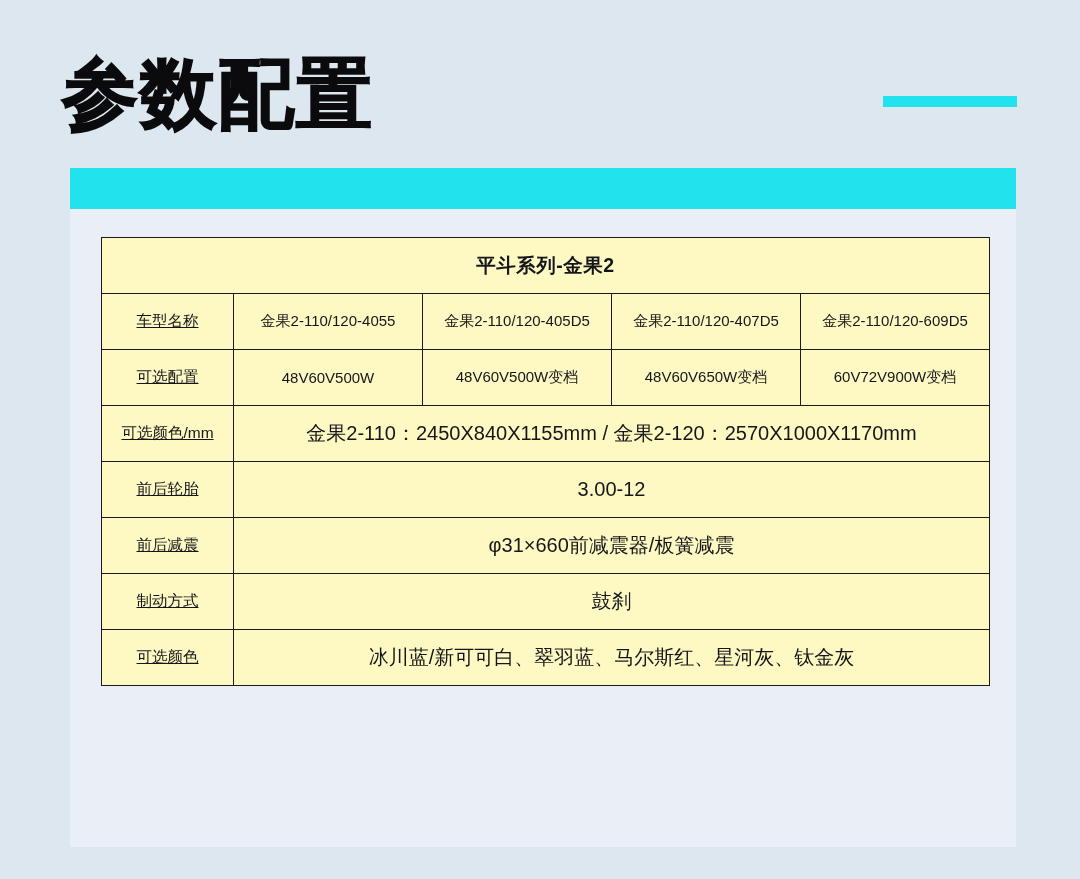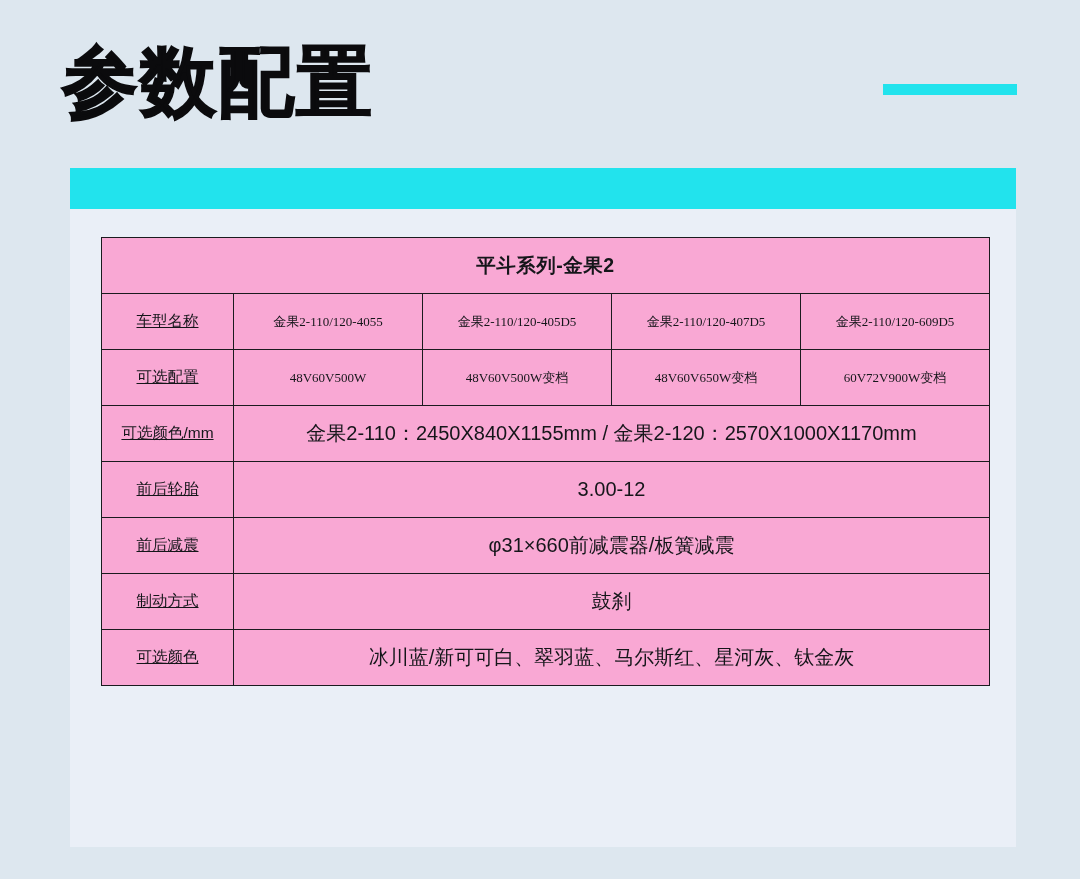--- a/index.html
+++ b/index.html
@@ -12,21 +12,21 @@
     background: #dde7ef;
     font-family: "Liberation Sans", "DejaVu Sans", sans-serif;
     overflow: hidden;
     position: relative;
   }
 
   
   .page-header {
     position: absolute;
     left: 0;
-    top: 0;
+    top: 12px;
     width: 1080px;
     height: 180px;
     text-align: right;
   }
   .page-title {
     position: absolute;
     left: 62px;
     top: 36px;
     font-size: 76px;
     line-height: 92px;
@@ -64,21 +64,21 @@
   }
 
   
   .spec-table {
     position: absolute;
     left: 31px;
     top: 69px;
     width: 889px;
     border-collapse: collapse;
     table-layout: fixed;
-    background: #f9a8d4;
+    background: #fef9c3;
   }
   .spec-table td {
     border: 1.4px solid #1b1b1f;
     color: #15161a;
     text-align: center;
     vertical-align: middle;
     padding: 0 6px;
     font-size: 15.5px;
     height: 56px;
     box-sizing: border-box;
@@ -89,22 +89,21 @@
     font-size: 19.5px;
     font-weight: 700;
     letter-spacing: 0.5px;
   }
   .spec-table td.label-cell {
     width: 132px;
     font-size: 15.5px;
     text-decoration: underline;
   }
   .spec-table td.model-cell {
-    font-size: 13px;
-    font-family: Liberation Serif, serif;
+    font-size: 15px;
   }
   .spec-table td.wide-cell {
     font-size: 20px;
   }
   .col-model { width: 189px; }
 </style>
 </head>
 <body>
 
 <div class="page-header">

